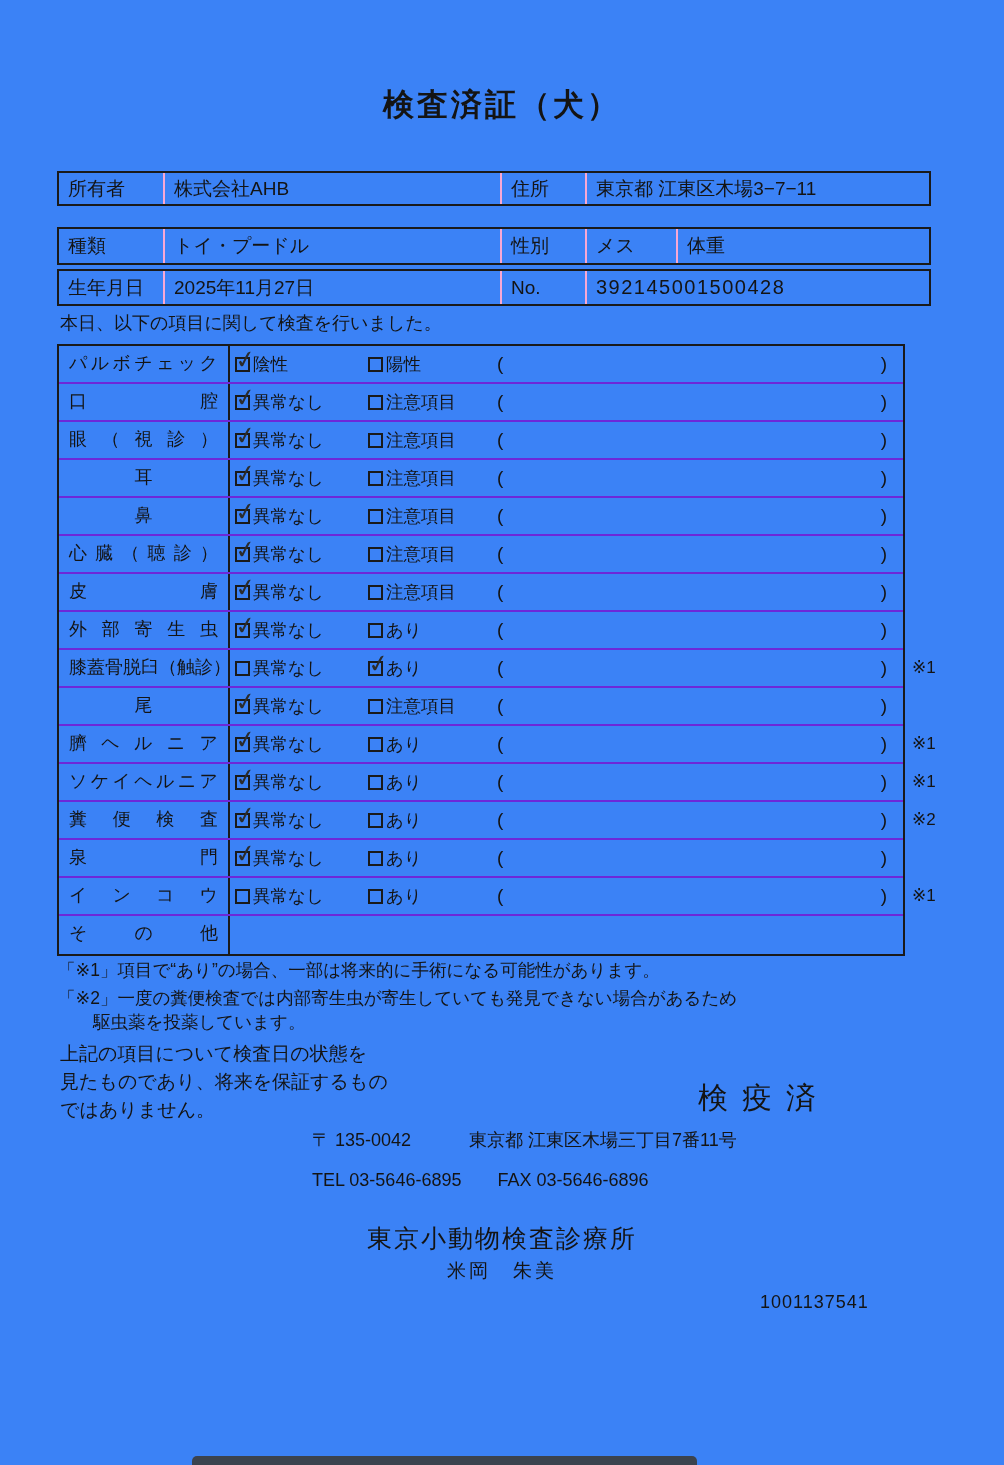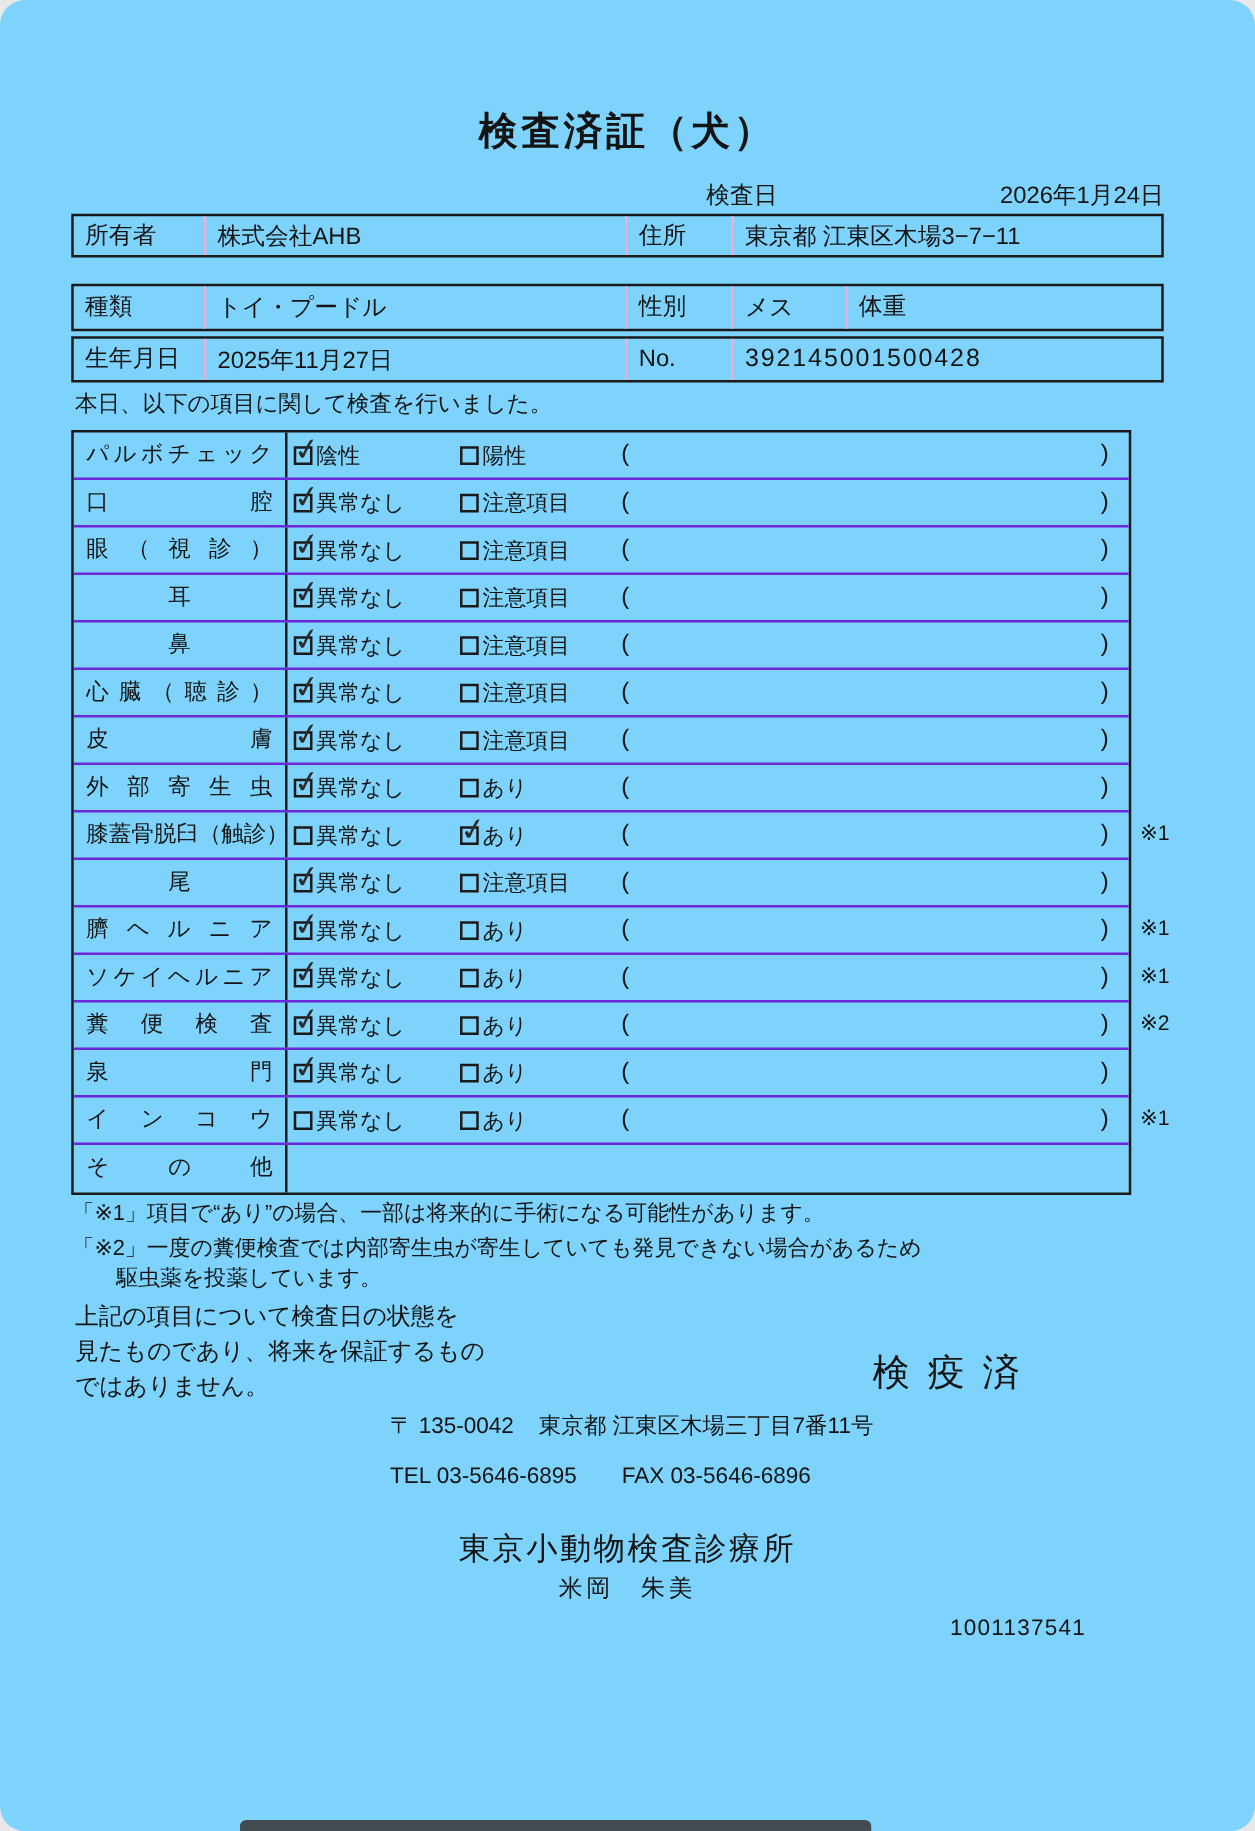--- a/index.html
+++ b/index.html
@@ -1,21 +1,20 @@
 <!DOCTYPE html>
 <html><head>
 <meta charset="utf-8">
 <style>
   * { box-sizing: border-box; }
   html,body { margin:0; padding:0; background:#e8e8e8; }
   .page {
     position:relative; width:1004px; height:1465px; margin:0 auto;
-    background:#7dd3fc; color:#141414; overflow:hidden;
+    background:#3b82f6; color:#141414; overflow:hidden;
     font-family:"Liberation Sans","DejaVu Sans",sans-serif;
-    border-radius:20px;
   }
   .title {
     position:absolute; top:84px; left:0; width:100%;
     text-align:center; font-size:31px; font-weight:600; letter-spacing:3px;
   }
   .date-row {
     position:absolute; top:143px; left:565px; right:73px;
     display:flex; justify-content:space-between; font-size:19px;
   }
   
@@ -58,38 +57,34 @@
     font-size:25px; color:#2b2b2b; transform:rotate(-8deg); font-weight:400;
   }
   .cbox.checked .mark { display:block; }
   .paren-field { flex:1; display:flex; justify-content:space-between; font-size:19px; padding-right:6px; }
   .row-note { position:absolute; left:100%; top:7px; margin-left:9px; font-size:17px; white-space:nowrap; }
   
   .notes { position:absolute; top:958px; left:58px; font-size:17.5px; line-height:24px; }
   .note-line { white-space:pre-line; margin-bottom:4px; }
   .disclaimer { position:absolute; top:1040px; left:60px; font-size:19px; line-height:28px; white-space:pre-line; }
   .stamp { position:absolute; top:1078px; left:698px; font-size:30px; letter-spacing:14px; font-weight:500; white-space:nowrap; }
-  .addr-line { position:absolute; top:1128px; left:312px; font-size:18px; display:flex; gap:20px; white-space:nowrap; }
+  .addr-line { position:absolute; top:1128px; left:312px; font-size:18px; display:flex; gap:58px; white-space:nowrap; }
   .tel-line { position:absolute; top:1170px; left:312px; font-size:18px; display:flex; gap:36px; white-space:nowrap; }
   .clinic { position:absolute; top:1222px; left:0; width:1004px; text-align:center; font-size:25px; letter-spacing:2px; font-weight:500; }
   .examiner { position:absolute; top:1258px; left:0; width:1004px; text-align:center; font-size:19px; letter-spacing:3px; }
   .doc-number { position:absolute; top:1292px; left:760px; font-size:18px; letter-spacing:1px; }
   .scan-edge { position:absolute; bottom:0; left:192px; width:505px; height:9px; background:#3c3c3c; border-radius:5px 5px 0 0; opacity:.9; }
 </style>
 </head>
 <body>
 
 <div class="page">
 
   <div class="title">検査済証（犬）</div>
 
-  <div class="date-row">
-    <span>検査日</span>
-    <span>2026年1月24日</span>
-  </div>
 
   <div class="grid-table owner-table">
     <div class="gt-cell w-label">
         <span class="gt-label">所有者</span>
       </div>
     <div class="gt-cell w-val-big">
         <span>株式会社AHB</span>
       </div>
     <div class="gt-cell w-label2">
         <span class="gt-label">住所</span>

